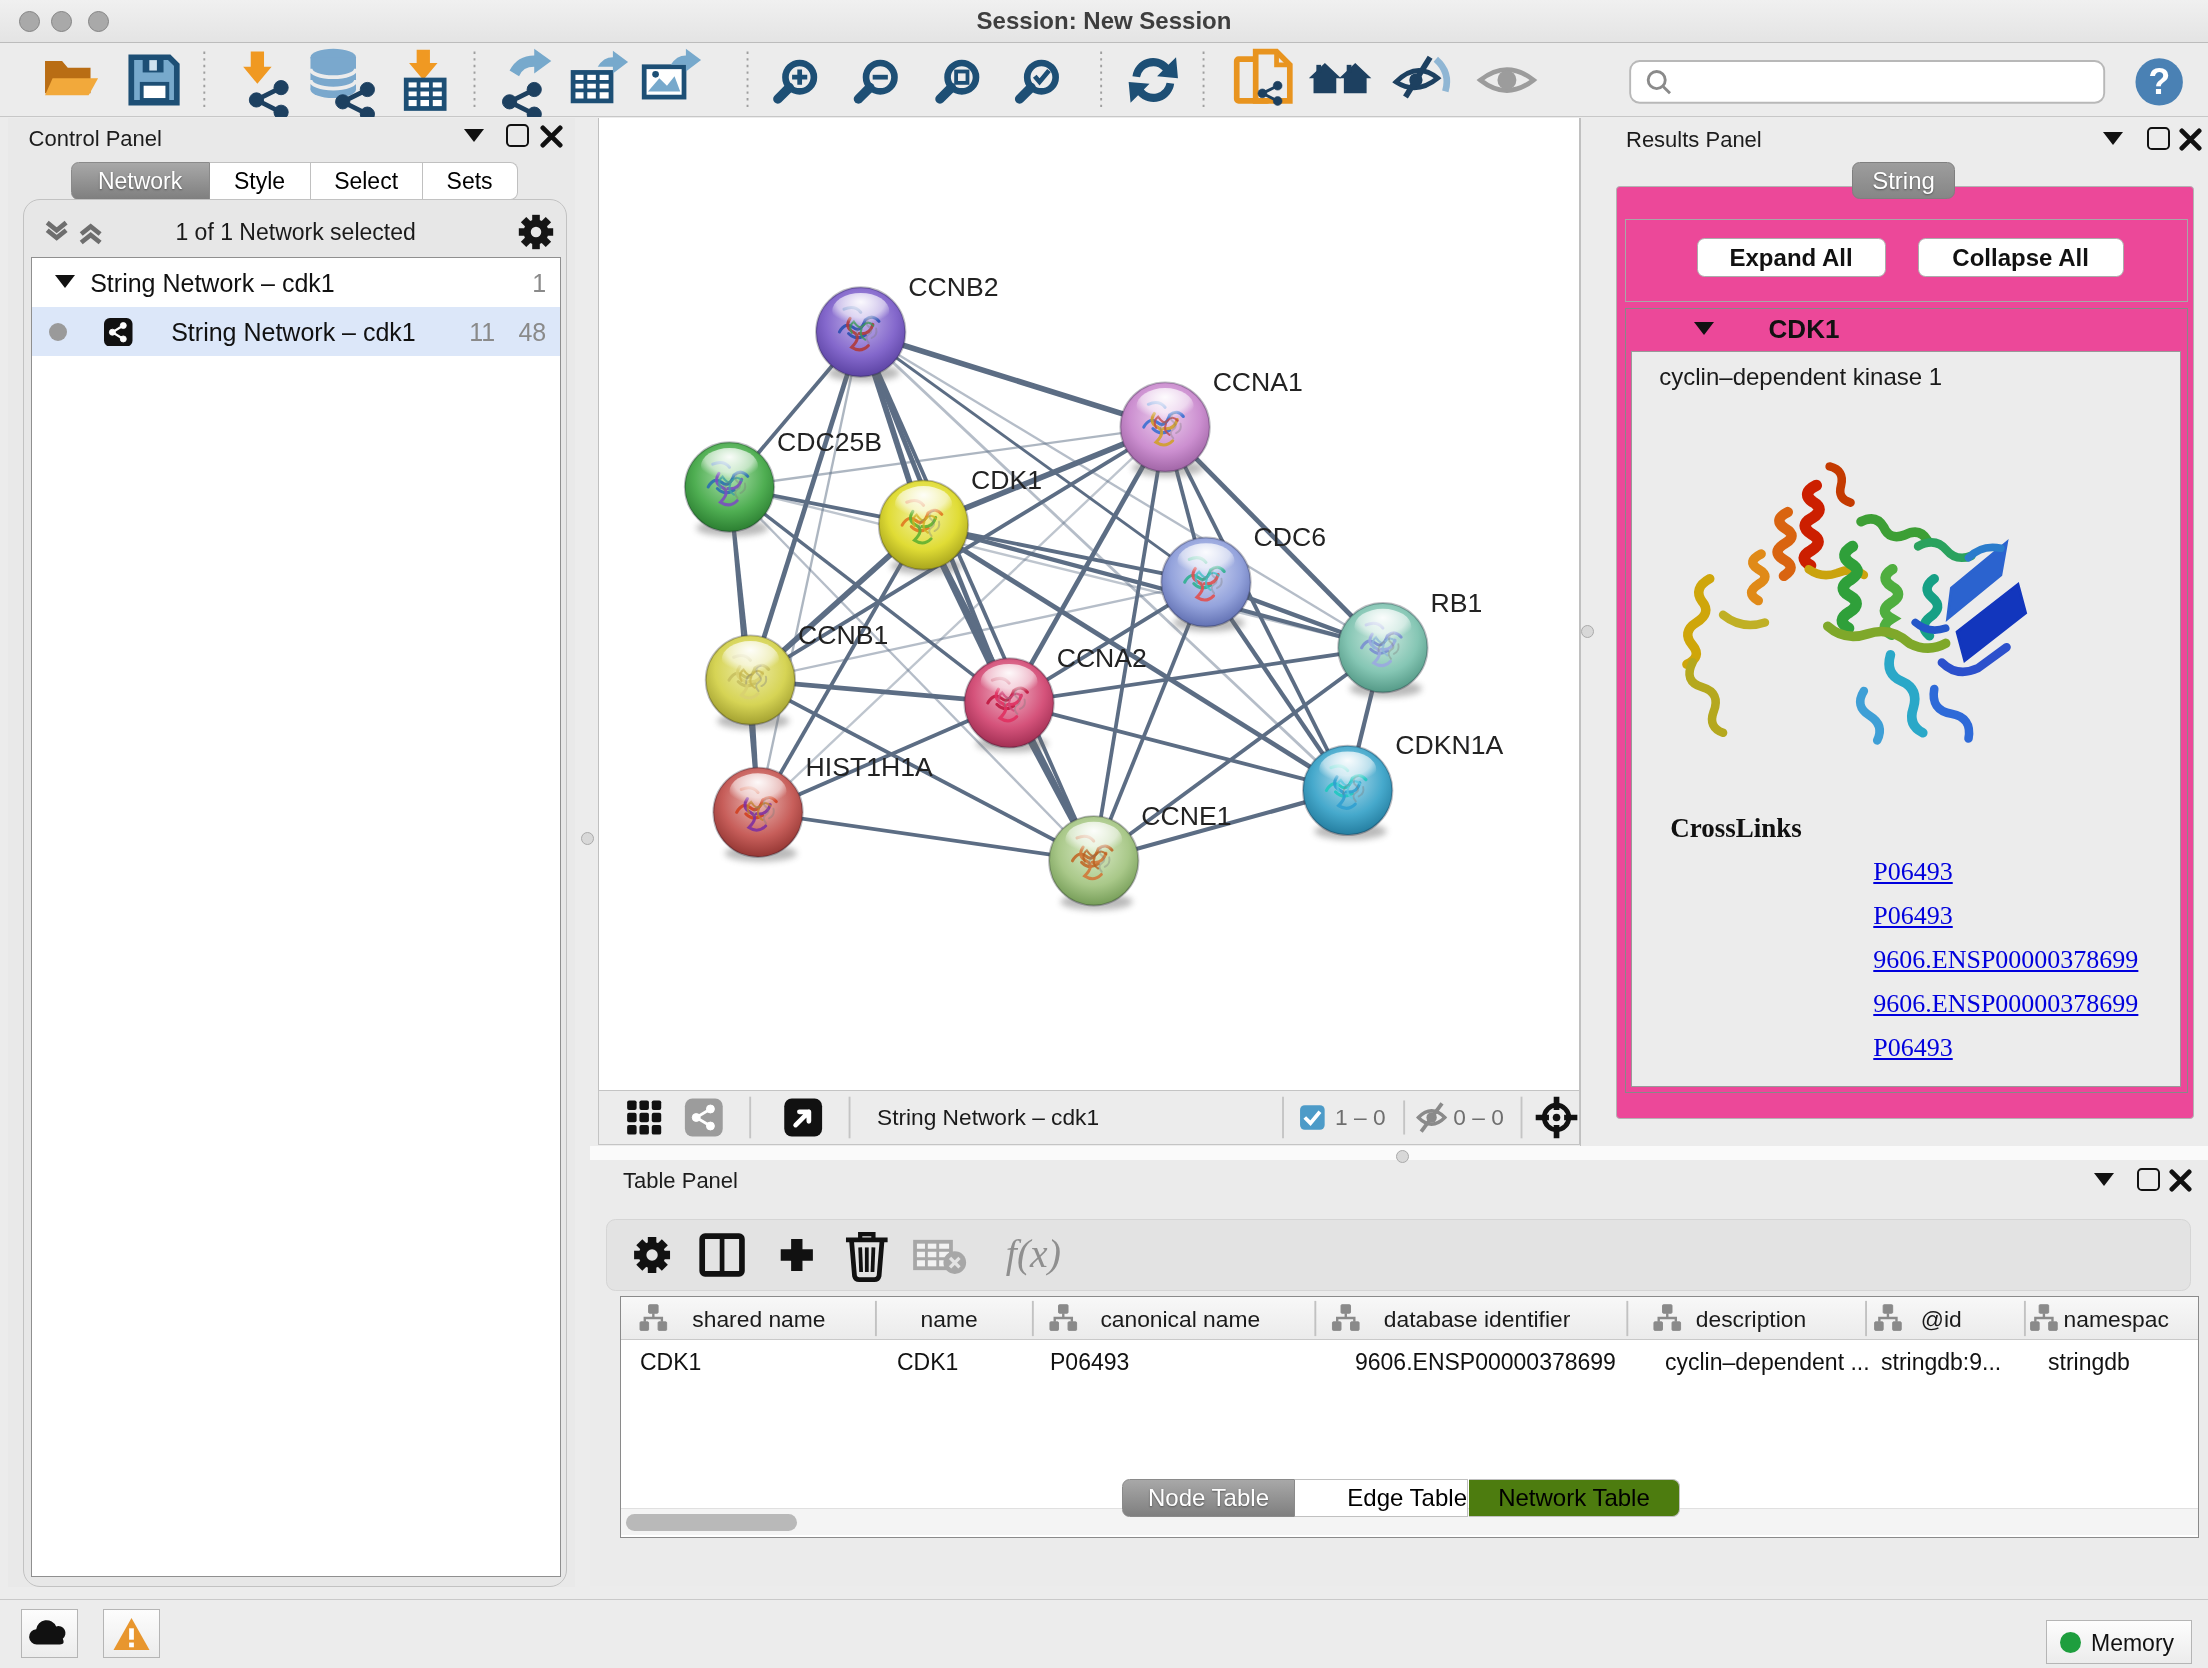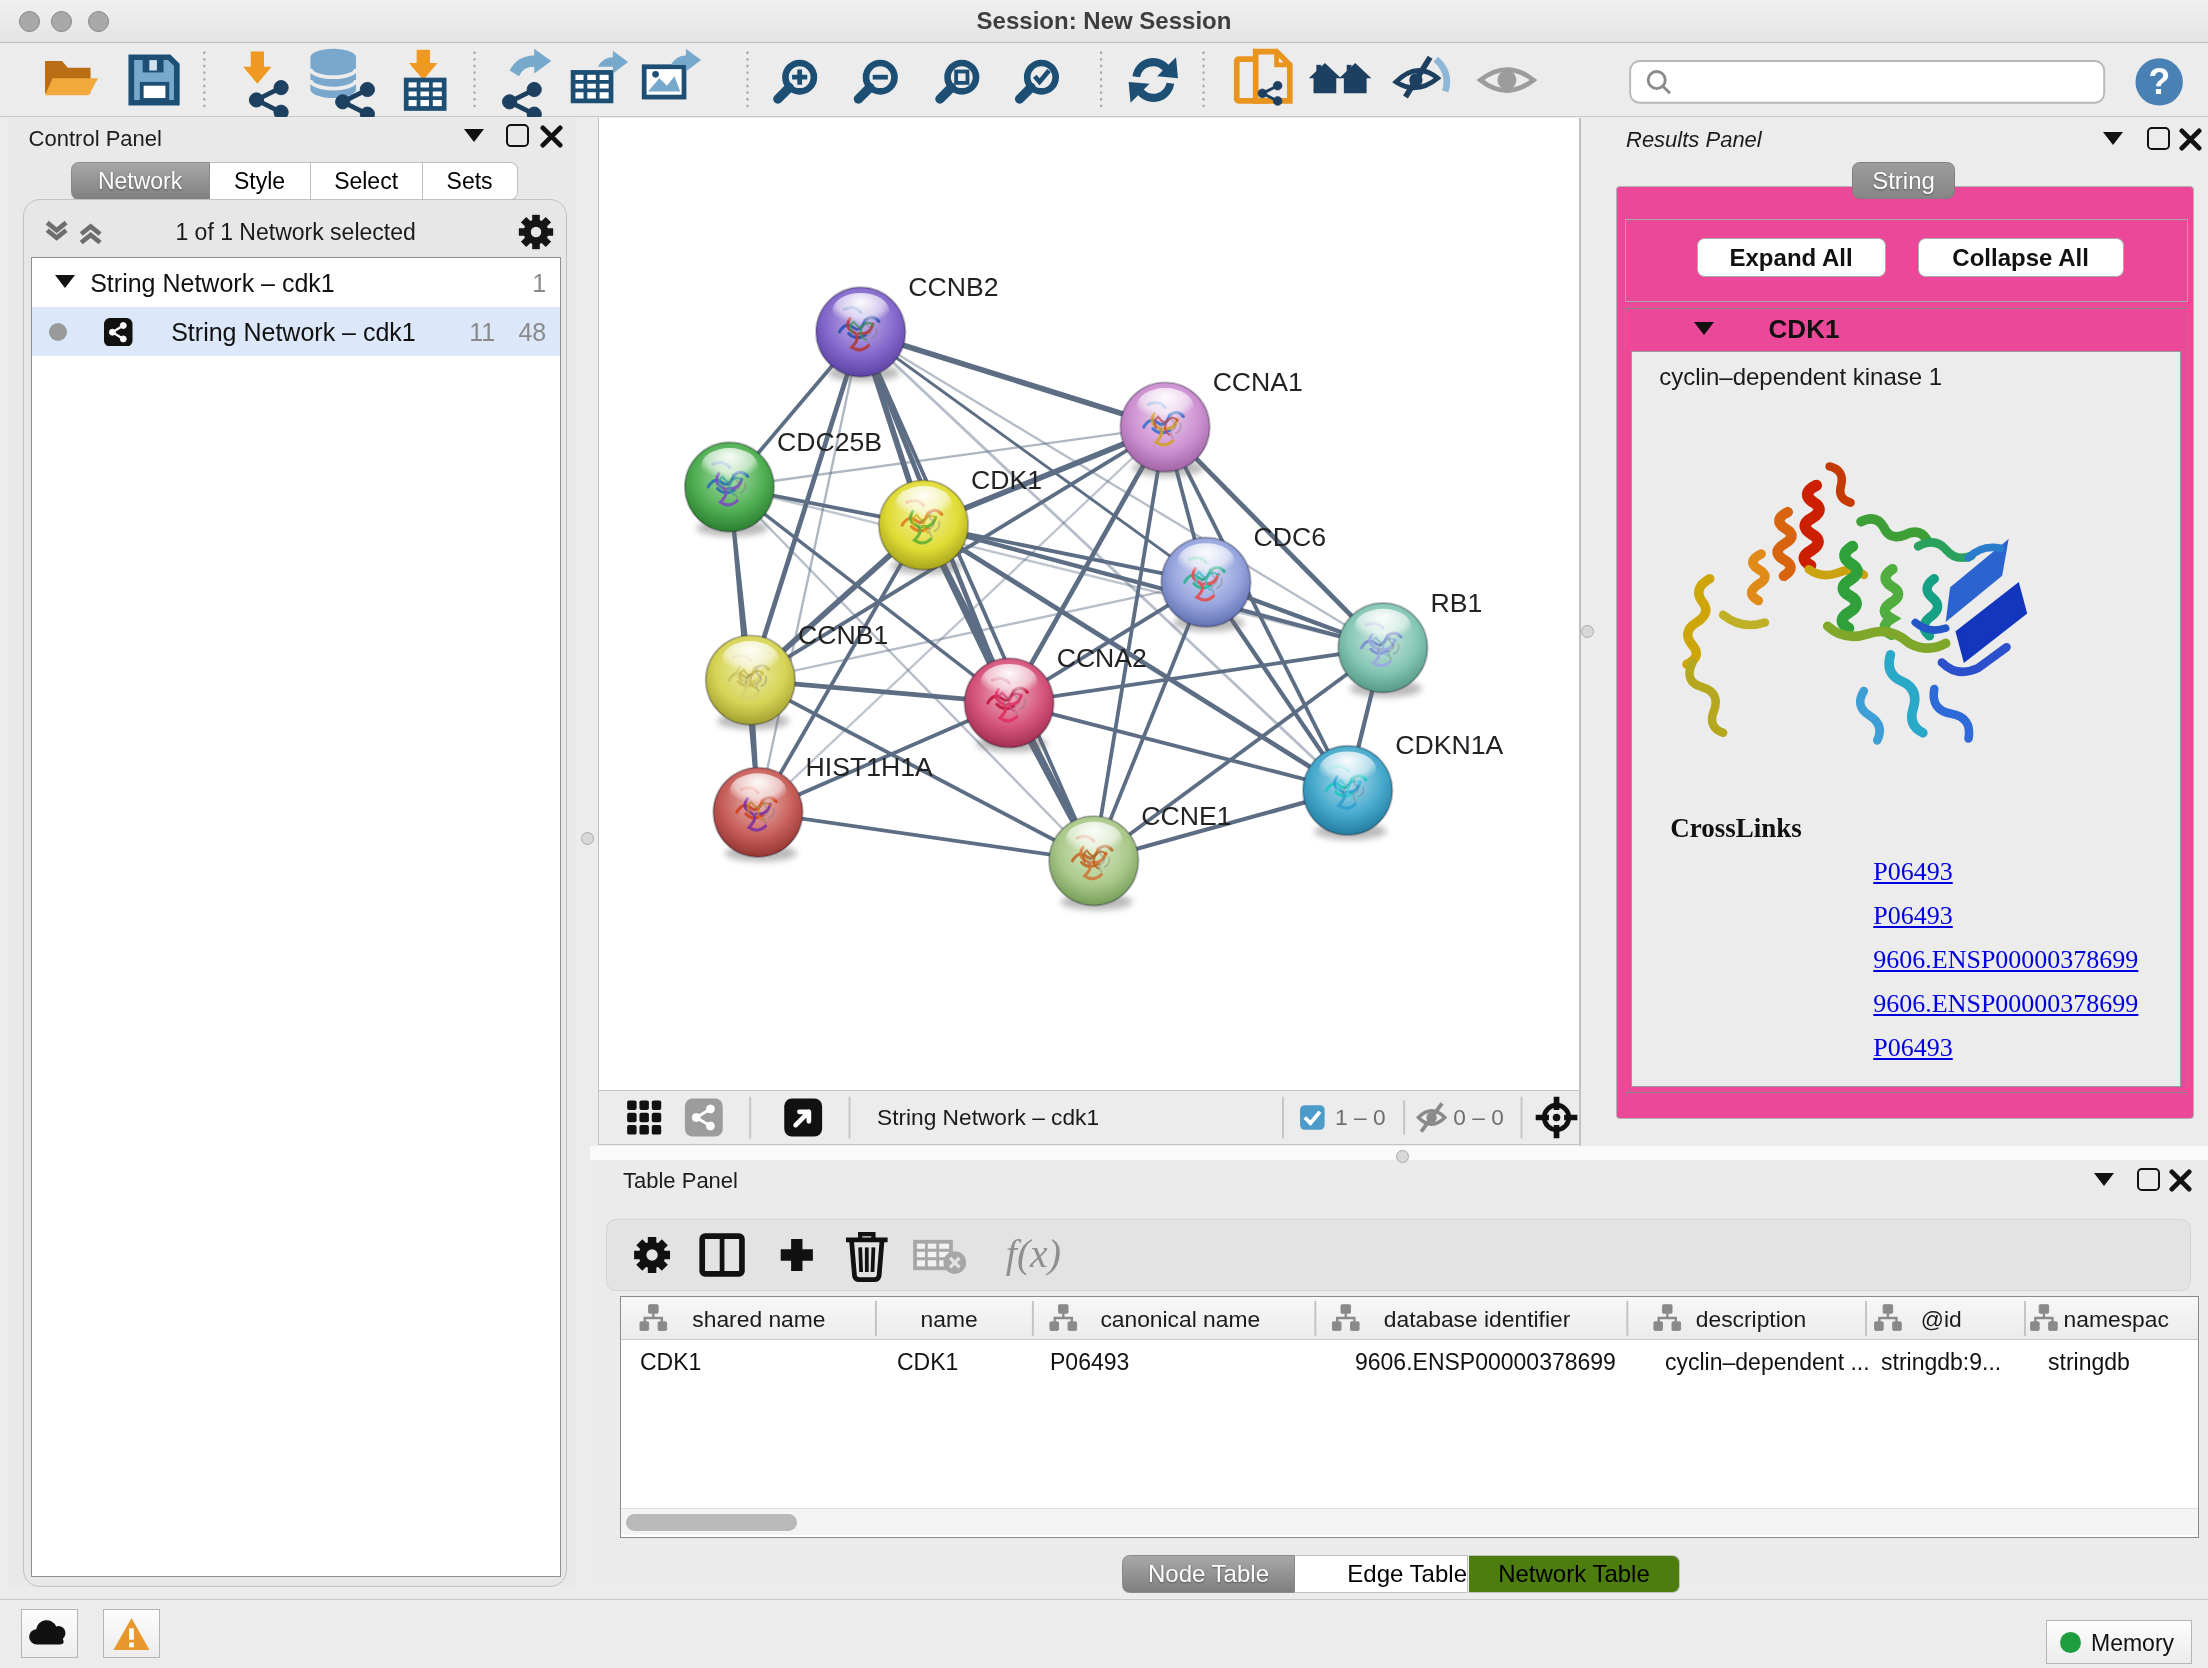--- a/index.html
+++ b/index.html
@@ -517,21 +517,21 @@
     <line x1="972" y1="6" x2="972" y2="50" stroke="#c4c4c4" stroke-width="2"></line>
     <g transform="translate(1009,28)" stroke="#111" fill="none">
       <circle r="13" stroke-width="5"></circle>
       <path d="M0 -22 V-8 M0 8 V22 M-22 0 H-8 M8 0 H22" stroke-width="6"></path>
       <circle r="4" fill="#111" stroke="none"></circle>
     </g>
   </svg>
 </div>
 
 <div id="resultspanel" class="abs" style="left:1580px;top:118px;width:629px;height:1031px;background:#ececec;border-left:1px solid #c0c0c0;">
-  <div class="abs panel-title" style="left:45px;top:8.6px;font-style:italic;">Results Panel</div>
+  <div class="abs panel-title" style="left:45px;top:8.6px;">Results Panel</div>
   <div class="abs tri" style="left:522px;top:14.3px;"></div>
   <div class="abs sqbtn" style="left:566px;top:8.6px;"></div>
   <svg class="abs" style="left:598px;top:9.5px;" width="23" height="23" viewBox="0 0 24 24">
       <path d="M3 3 L21 21 M21 3 L3 21" stroke="#111" stroke-width="5" stroke-linecap="round"></path>
     </svg>
 
   <div class="abs" style="left:35px;top:68px;width:578px;height:933px;background:#ec4899;border:1px solid #b3b3b3;border-radius:3.8px;">
 
     <div class="abs" style="left:7.6px;top:32px;width:563px;height:83px;border:1px solid #a8a8a8;">
       <div class="abs" style="left:71px;top:18px;width:189px;height:39px;background:#fff;border:1px solid #ababab;border-radius:7.6px;text-align:center;line-height:37px;font-size:24px;font-weight:bold;color:#111;">Expand All</div>
@@ -703,21 +703,21 @@
     <div class="abs" style="left:0;top:211px;width:1577px;height:27px;background:#f4f4f4;border-top:1px solid #e0e0e0;">
       <div class="abs" style="left:4.8px;top:4.8px;width:171px;height:17px;background:#b9b9b9;border-radius:8.6px;"></div>
     </div>
   </div>
 </div>
 
 <div class="abs" style="left:581px;top:832px;width:13.3px;height:13.3px;border-radius:50%;background:#d8d8d8;border:1px solid #aaa;"></div>
 <div class="abs" style="left:1581px;top:625px;width:13.3px;height:13.3px;border-radius:50%;background:#d8d8d8;border:1px solid #aaa;"></div>
 <div class="abs" style="left:1396px;top:1150px;width:13.3px;height:13.3px;border-radius:50%;background:#d8d8d8;border:1px solid #aaa;"></div>
 
-<div id="bottomtabs" class="abs" style="left:0;top:1546px;width:2208px;height:52px;padding-left:12px;">
+<div id="bottomtabs" class="abs" style="left:0;top:1470px;width:2208px;height:52px;padding-left:12px;">
   <div class="abs" style="left:1122px;top:8.6px;width:173px;height:38px;background:linear-gradient(#a8a8a8,#7f7f7f);border:1px solid #8a8a8a;border-radius:7.6px 0 0 7.6px;color:#fff;font-size:24px;text-align:center;line-height:36px;text-shadow:0 1px 1.9px #555;">Node Table</div>
   <div class="abs" style="left:1295px;top:8.6px;width:173px;height:38px;background:#fff;border:1px solid #c0c0c0;border-left:none;color:#000;font-size:24px;text-align:right;line-height:36px;">Edge Table</div>
   <div class="abs" style="left:1469px;top:8.6px;width:211px;height:38px;background:#4d7c0f;border:1px solid #c0c0c0;border-left:none;border-radius:0 7.6px 7.6px 0;color:#000;font-size:24px;text-align:center;line-height:36px;">Network Table</div>
 </div>
 <div id="statusbar" class="abs" style="left:0;top:1599px;width:2208px;height:69px;background:#ececec;border-top:1px solid #c9c9c9;">
   <div class="abs" style="left:21px;top:8.6px;width:57px;height:49px;background:linear-gradient(#fdfdfd,#ececec);border:1px solid #b5b5b5;">
     <svg width="55" height="48" viewBox="0 0 58 50">
         <path d="M16 36 a8 8 0 0 1 -1 -16 a11 11 0 0 1 21 -3 a7.5 7.5 0 0 1 7 13 q3 6 -3 6 Z" fill="#111"></path>
       </svg>
   </div>

